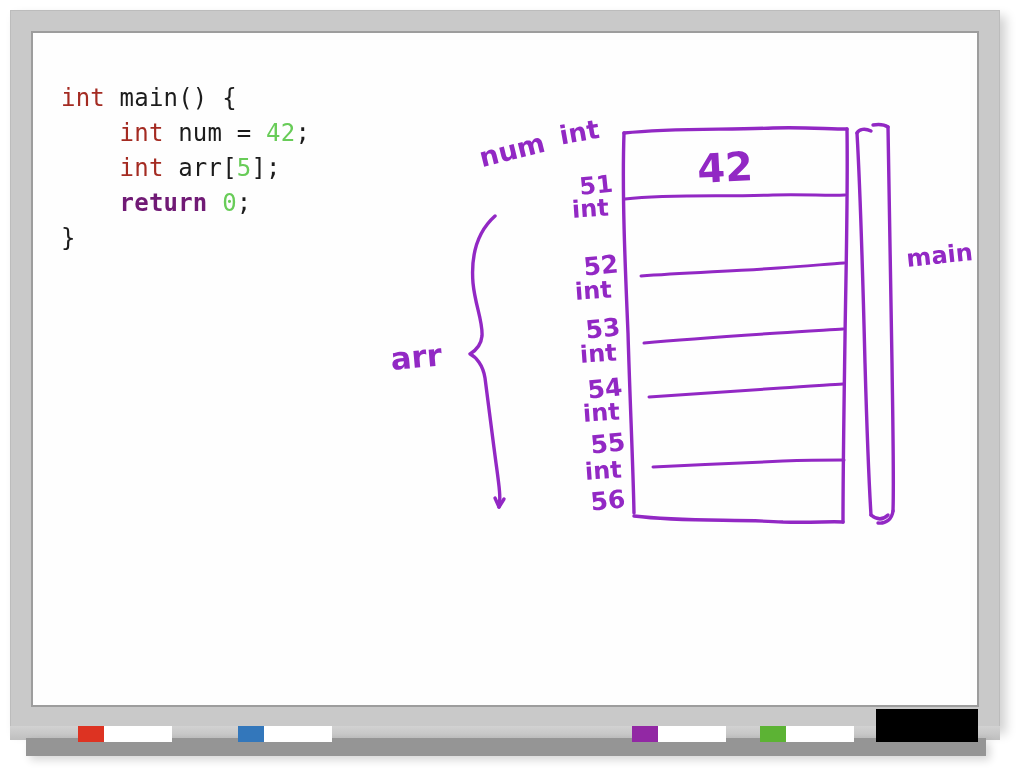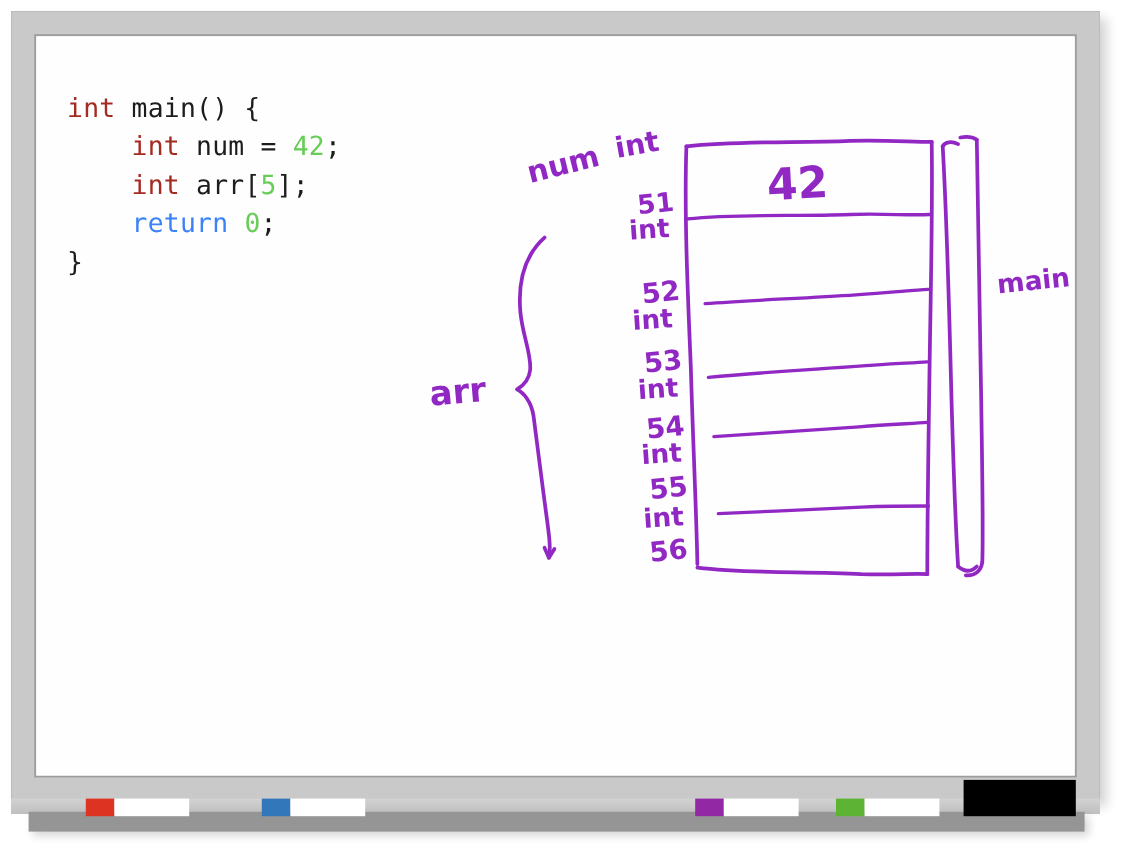--- a/index.html
+++ b/index.html
@@ -46,21 +46,21 @@
     position: absolute;
     left: 28px; top: 48px;
     font-family: "DejaVu Sans Mono", "Liberation Mono", monospace;
     font-size: 24px;
     line-height: 35px;
     white-space: pre;
     color: #1c1c1c;
     letter-spacing: 0.2px;
   }
   .tok-kw    { color: #a42b22; }
-  .tok-kw-b  { color: #3b82f6; font-weight: normal; }
+  .tok-kw-b  { color: #701a75; font-weight: bold; }
   .tok-num   { color: #68cc58; }
   .tok-plain { color: #1c1c1c; }
 
   
   .sketch {
     position: absolute;
     left: 0; top: 0;
     width: 950px; height: 678px;
     pointer-events: none;
   }

